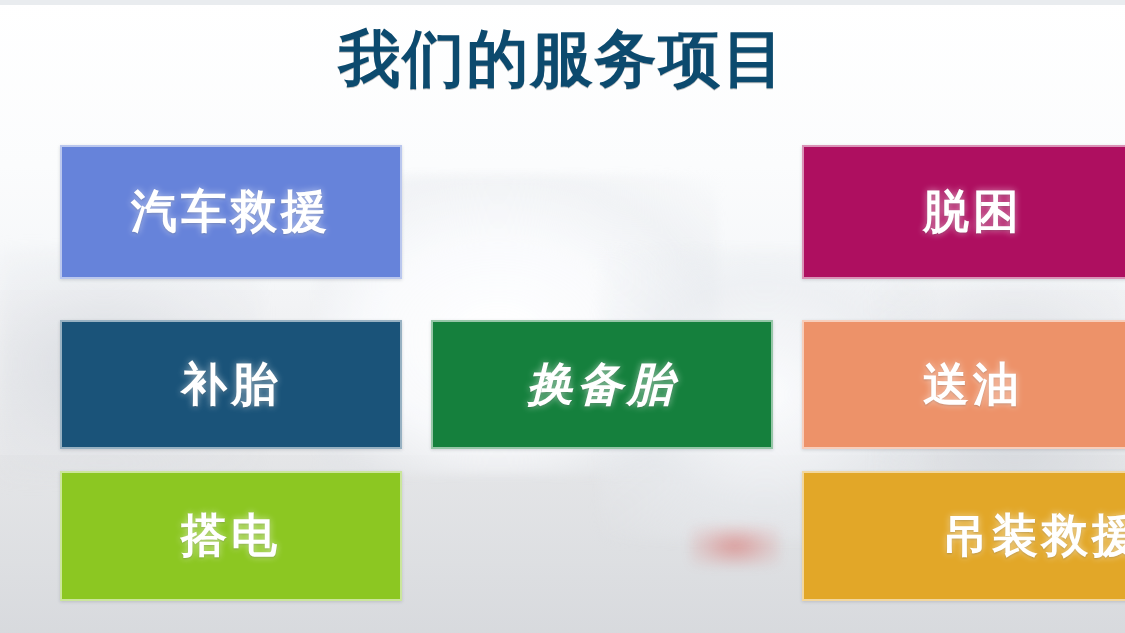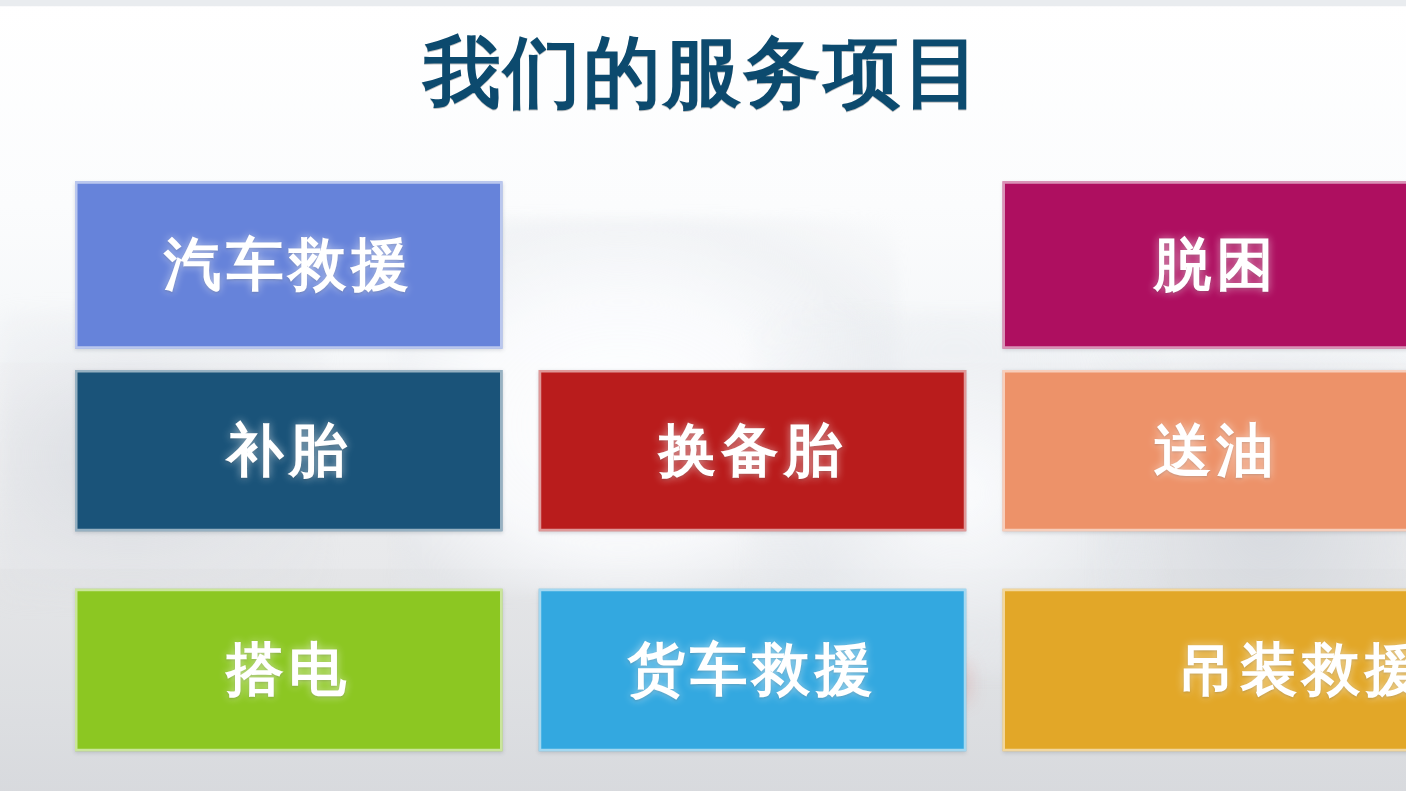--- a/index.html
+++ b/index.html
@@ -85,21 +85,21 @@
                 0 1px 2px rgba(0,0,0,.22);
     white-space:nowrap;
   }
 
   
   .c0{left:20px;width:342px;}
   .c1{left:391px;width:342px;}
   .c2{left:762px;width:342px;}
   
   .r0{top:145px;height:134px;}
-  .r1{top:296px;height:129px;}
+  .r1{top:320px;height:129px;}
   .r2{top:471px;height:130px;}
 
   .f-lg .label{font-size:46px;}
   .f-md .label{font-size:46px;}
 </style>
 </head>
 <body style="background-color: rgb(253, 253, 253);">
 
 <div class="canvas">
 
@@ -125,34 +125,31 @@
 
 
     <div class="tile c2 r0 f-lg" style="background-color: rgb(174, 15, 96); justify-content: center;">
       <span class="label">脱困</span>
     </div>
 
     <div class="tile c0 r1 f-md" style="background-color: rgb(26, 83, 121);">
       <span class="label">补胎</span>
     </div>
 
-    <div class="tile c1 r1 f-md" style="background-color: #b91c1c;">
+    <div class="tile c1 r1 f-md" style="background-color: #15803d; font-style: italic;">
       <span class="label">换备胎</span>
     </div>
 
     <div class="tile c0 r2 f-md" style="background-color: rgb(140, 199, 34);">
       <span class="label">搭电</span>
     </div>
 
     <div class="tile c2 r1 f-md" style="background-color: rgb(237, 146, 105);">
       <span class="label">送油</span>
     </div>
 
-    <div class="tile c1 r2 f-md" style="background-color: rgb(51, 168, 224);">
-      <span class="label">货车救援</span>
-    </div>
 
     <div class="tile c2 r2 f-md" style="background-color: rgb(226, 167, 40); justify-content: flex-end;">
       <span class="label">吊装救援</span>
     </div>
 
   </div>
 </div>
 
 </body></html>

